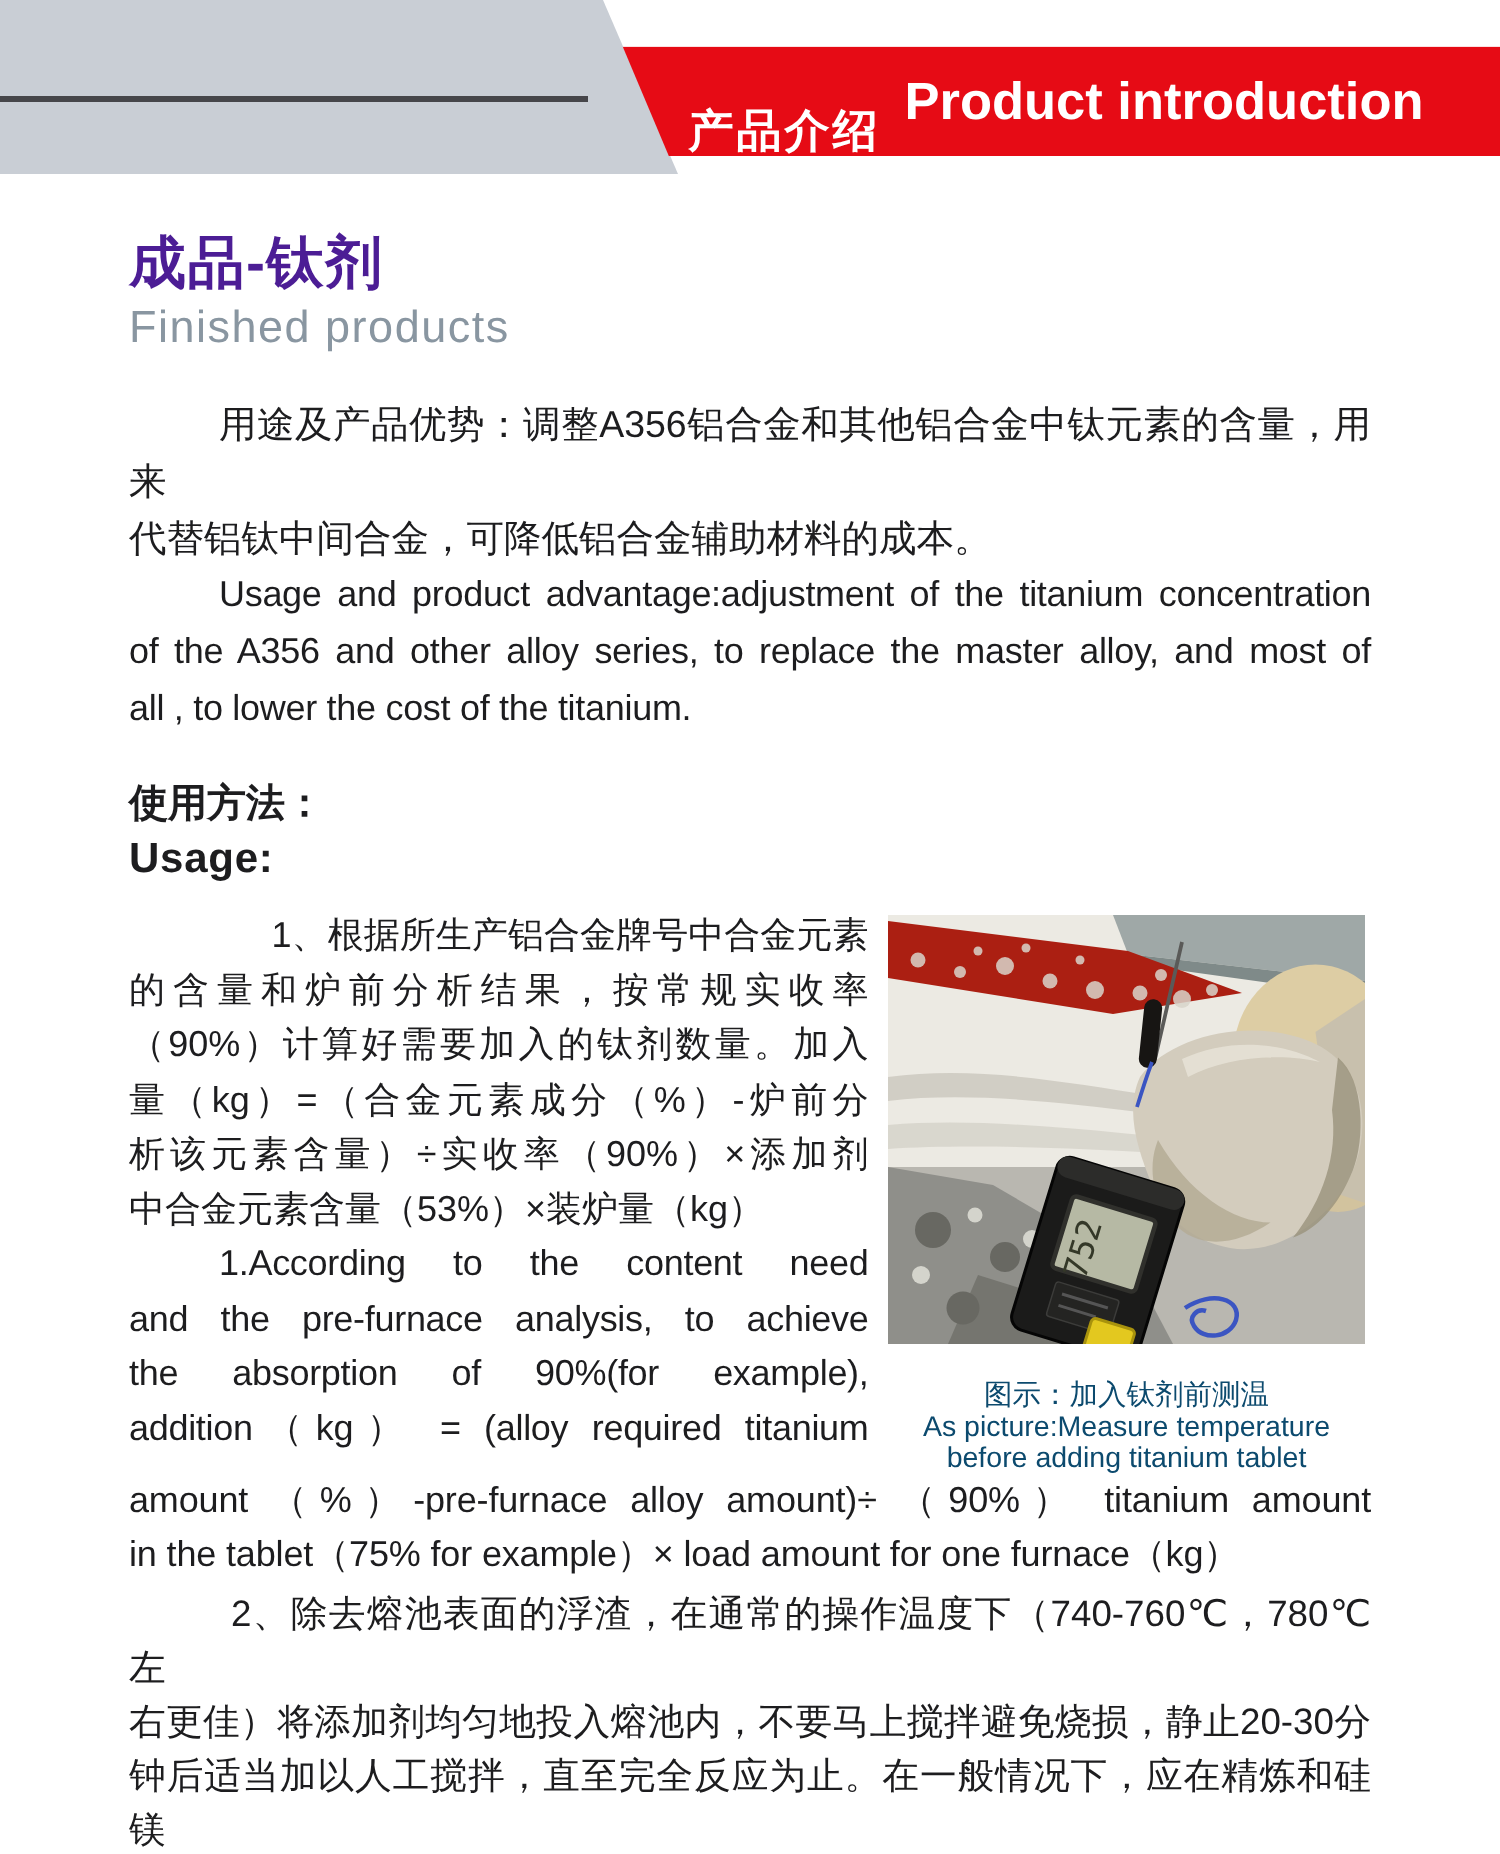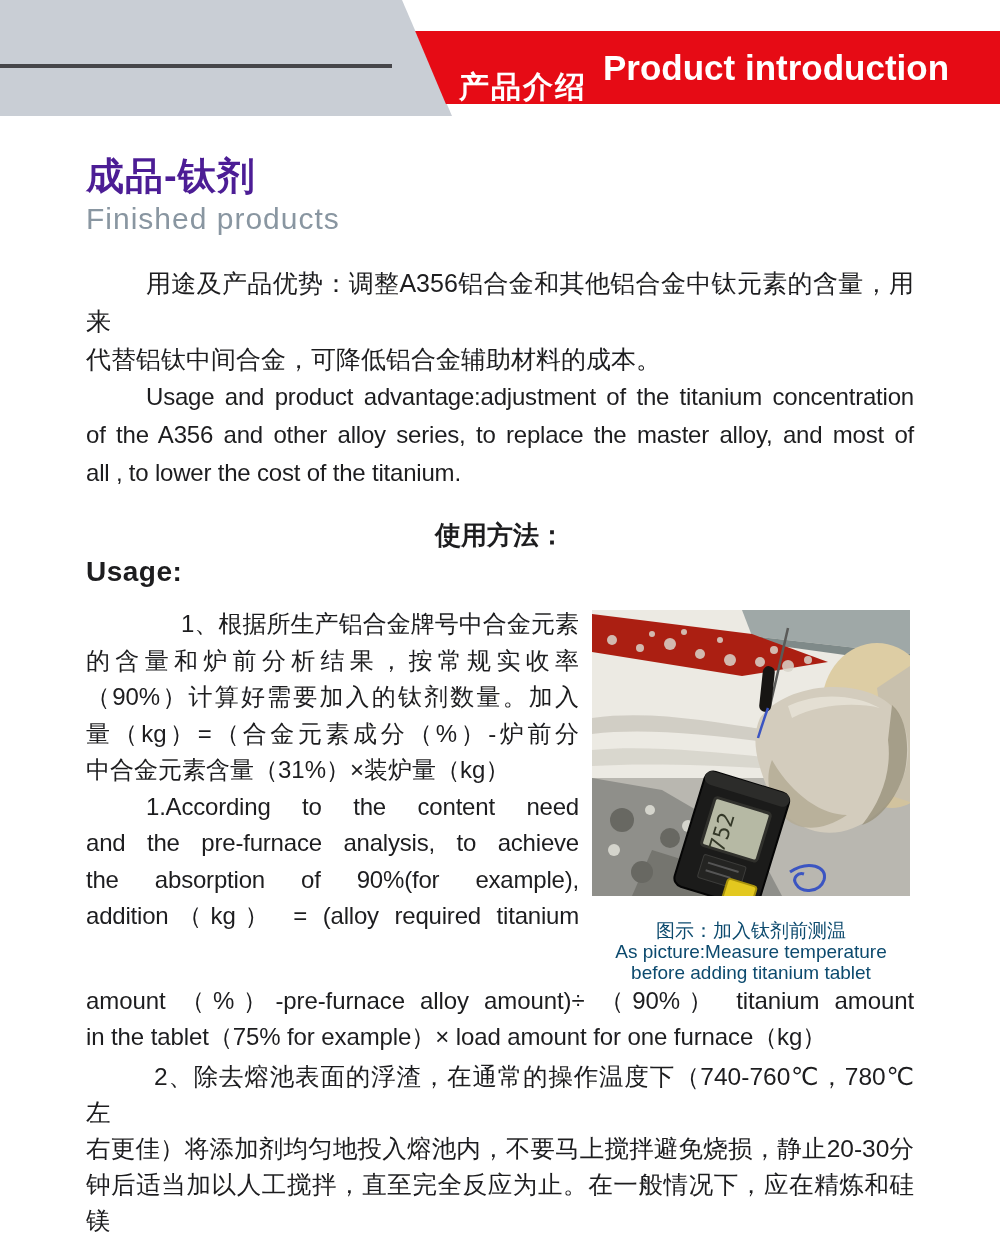--- a/index.html
+++ b/index.html
@@ -22,21 +22,21 @@
   h2.t-en{margin:6px 0 0 0;font-size:30px;line-height:34px;font-weight:400;color:#8996a1;letter-spacing:1px;}
 
   .j{text-align:justify;text-align-last:justify;}
   .ind60{text-indent:60px;} .ind95{text-indent:95px;} .ind68{text-indent:68px;}
 
   .intro{margin-top:28px;}
   .intro-line{line-height:38px;font-size:25px;}
   .intro-line.en{font-size:24px;letter-spacing:-0.2px;}
 
   .usage-head{margin-top:26px;}
-  .uh-zh{font-size:26px;font-weight:bold;line-height:34px;text-align:center;}
+  .uh-zh{font-size:26px;font-weight:bold;line-height:34px;}
   .uh-en{font-size:28px;font-weight:bold;line-height:40px;letter-spacing:.5px;}
 
   .columns{margin-top:14px;display:flex;}
   .col-left{width:493px;}
   .col-line{line-height:36.5px;font-size:24px;}
   .col-line.en{letter-spacing:-0.2px;}
   .col-right{width:335px;padding-left:13px;box-sizing:border-box;}
   .photo{width:318px;height:286px;margin-top:4px;overflow:hidden;}
   .photo svg{display:block;}
   .caption{margin-top:24px;width:318px;text-align:center;color:#0c4a6e;font-size:19px;line-height:21px;}
@@ -76,21 +76,22 @@
       <div class="uh-zh">使用方法：</div>
       <div class="uh-en">Usage:</div>
     </div>
 
     <div class="columns">
       <div class="col-left">
         <div class="col-line j ind95">1、根据所生产铝合金牌号中合金元素</div>
         <div class="col-line j">的含量和炉前分析结果，按常规实收率</div>
         <div class="col-line j">（90%）计算好需要加入的钛剂数量。加入</div>
         <div class="col-line j">量（kg）=（合金元素成分（%）-炉前分</div>
-        <div class="col-line">中合金元素含量（31%）×装炉量（kg）</div>
+        <div class="col-line j">析该元素含量）÷实收率（90%）×添加剂</div>
+        <div class="col-line">中合金元素含量（53%）×装炉量（kg）</div>
         <div class="col-line en j ind60">1.According to the content need</div>
         <div class="col-line en j">and the pre-furnace analysis, to achieve</div>
         <div class="col-line en j">the absorption of 90%(for example),</div>
         <div class="col-line en j">addition（kg） = (alloy required titanium</div>
       </div>
 
       <div class="col-right">
         <div class="photo">
           <svg width="318" height="286" viewBox="0 0 318 286" xmlns="http://www.w3.org/2000/svg">
             <rect width="318" height="286" fill="#e7e4dd"></rect>

